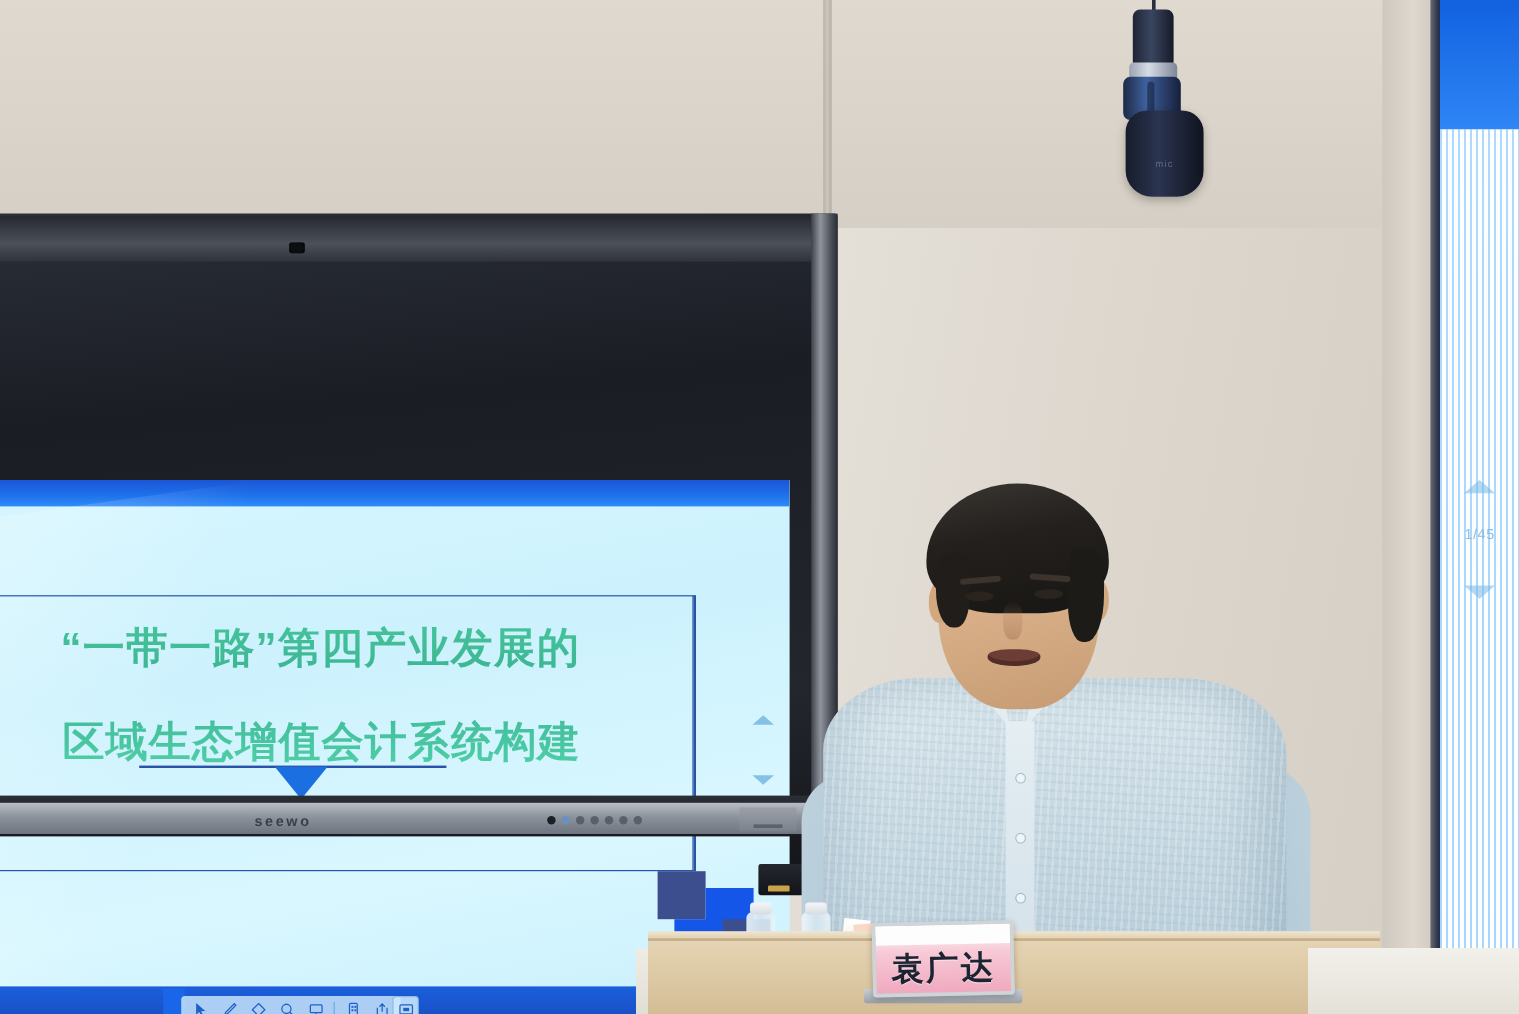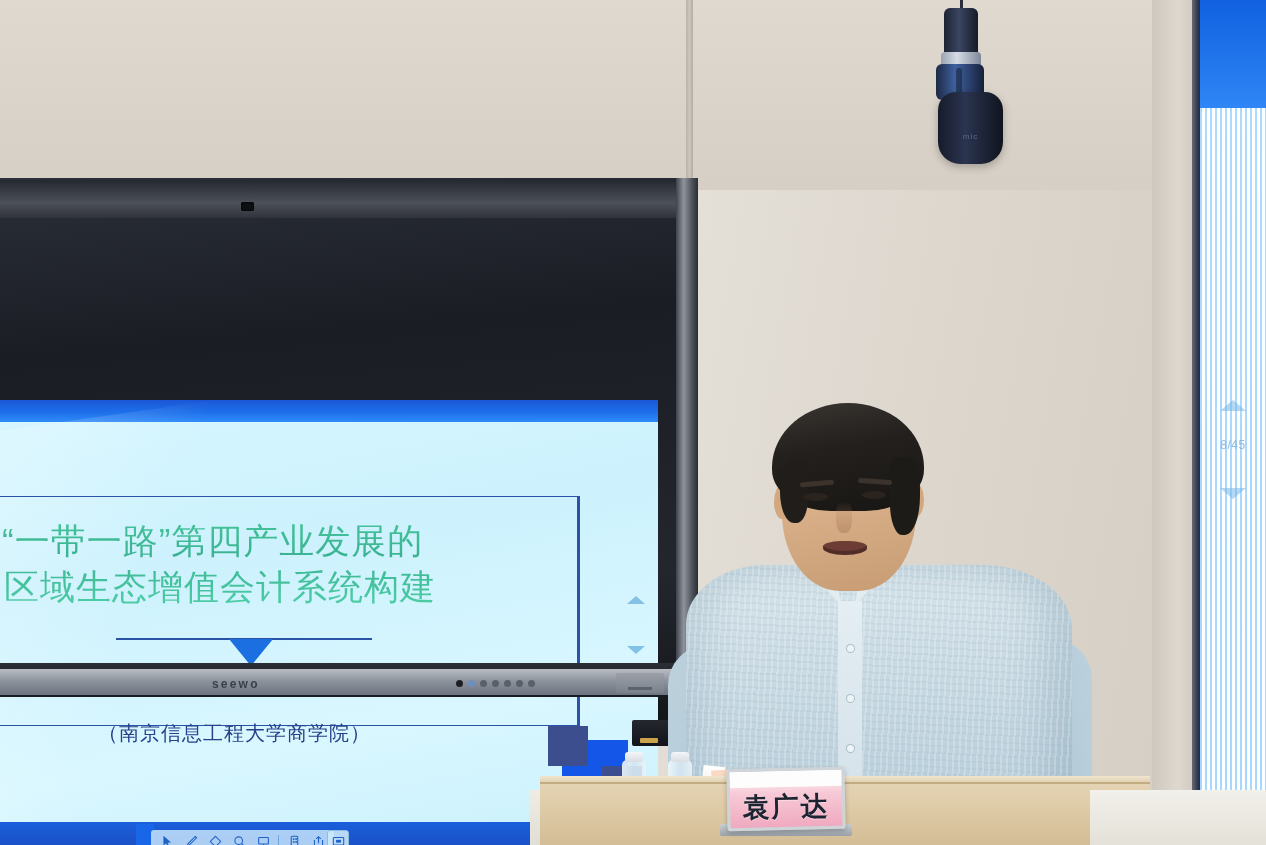--- a/index.html
+++ b/index.html
@@ -156,29 +156,30 @@
     border:1.5px solid #2a53a8;
     border-left:none;
   }
   .slide-vline {
     position:absolute; left:592px; top:96px; width:1.5px; height:230px;
     background:#2a53a8;
   }
 
   .slide-title {
     position:absolute; left:16px; top:118px; width:530px;
-    font-size:35px; font-weight:400; line-height:1.32;
+    font-size:35px; font-weight:700; line-height:1.32;
     letter-spacing:1px;
     color:#39b08a;
     background:linear-gradient(180deg,#45c49a 0%,#3bb392 40%,#4fcfa8 100%);
     -webkit-background-clip:text; background-clip:text;
     -webkit-text-fill-color:transparent;
     text-shadow:none;
-  }
-  .title-l2 { padding-left:2px; }
+    text-align:center;
+  }
+  .title-l2 { padding-left:2px;margin-top:32px; }
 
   .divider-line {
     position:absolute; left:130px; top:238px; width:256px; height:2px;
     background:#2a53a8;
   }
   .divider-tri {
     position:absolute; left:243px; top:239px;
     width:0;height:0;
     border-left:22px solid transparent;
     border-right:22px solid transparent;
@@ -389,21 +390,21 @@
   <div class="wall"></div>
   <div class="wall-upper"></div>
   <div class="wall-seam"></div>
   <div class="wall-right-band"></div>
 
   <div class="screen2-bezel"></div>
   <div class="screen2">
     <div class="screen2-topband"></div>
     <div class="screen2-body"></div>
     <div class="s2-tri up"></div>
-    <div class="s2-page">8/45</div>
+    <div class="s2-page">1/45</div>
     <div class="s2-tri down"></div>
   </div>
 
   <div class="mic-wire"></div>
   <div class="mic-top"></div>
   <div class="mic-ring"></div>
   <div class="mic-neck"></div>
   <div class="mic-body">
     <div class="mic-brand">mic</div>
   </div>
@@ -423,21 +424,20 @@
 
       <div class="slide-title">
         <div>“一带一路”第四产业发展的</div>
         <div class="title-l2">区域生态增值会计系统构建</div>
       </div>
 
       <div class="divider-line"></div>
       <div class="divider-tri"></div>
 
       <div class="presenter">报告人：袁广达</div>
-      <div class="affiliation">（南京信息工程大学商学院）</div>
 
       <div class="deco">
         <i class="d1"></i>
         <i class="d2"></i>
         <i class="d3"></i>
         <i class="d4"></i>
       </div>
 
       <div class="slide-tri up"></div>
       <div class="slide-tri down"></div>

